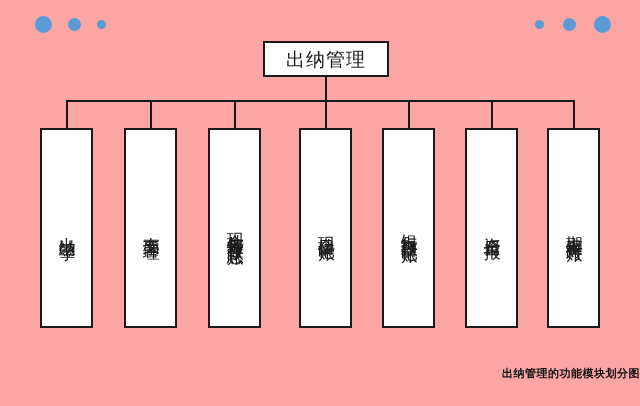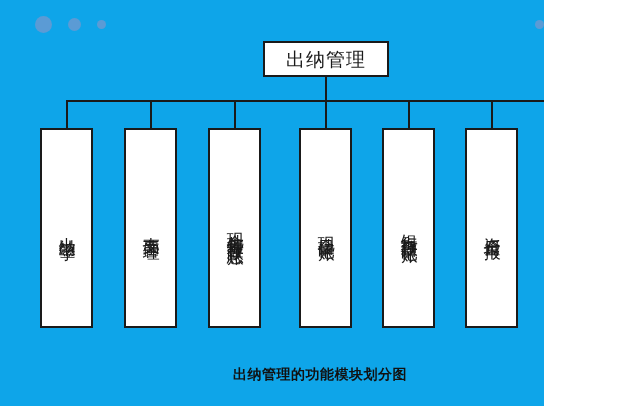--- a/index.html
+++ b/index.html
@@ -5,23 +5,23 @@
   html, body {
     margin: 0;
     padding: 0;
     background: #ffffff;
   }
   body {
     font-family: "Liberation Serif", "DejaVu Serif", serif;
   }
   #canvas {
     position: relative;
-    width: 544px;
+    width: 640px;
     height: 406px;
-    background: #0ea5e9;
+    background: #fca5a5;
     overflow: hidden;
   }
 
   
   .dot {
     position: absolute;
     border-radius: 50%;
     background: #5b9bd5;
   }
 
@@ -71,23 +71,23 @@
     text-align: center;
     max-height: 186px;
   }
 
   
   .caption {
     position: absolute;
     left: 0;
     top: 366px;
     width: 640px;
-    text-align: center;
+    text-align: right;
     font-family: "DejaVu Sans", "Liberation Sans", sans-serif;
-    font-size: 14px;
+    font-size: 11px;
     font-weight: bold;
     color: #111111;
     letter-spacing: 0.5px;
   }
 </style>
 </head>
 <body>
 
 <div id="canvas">
 

